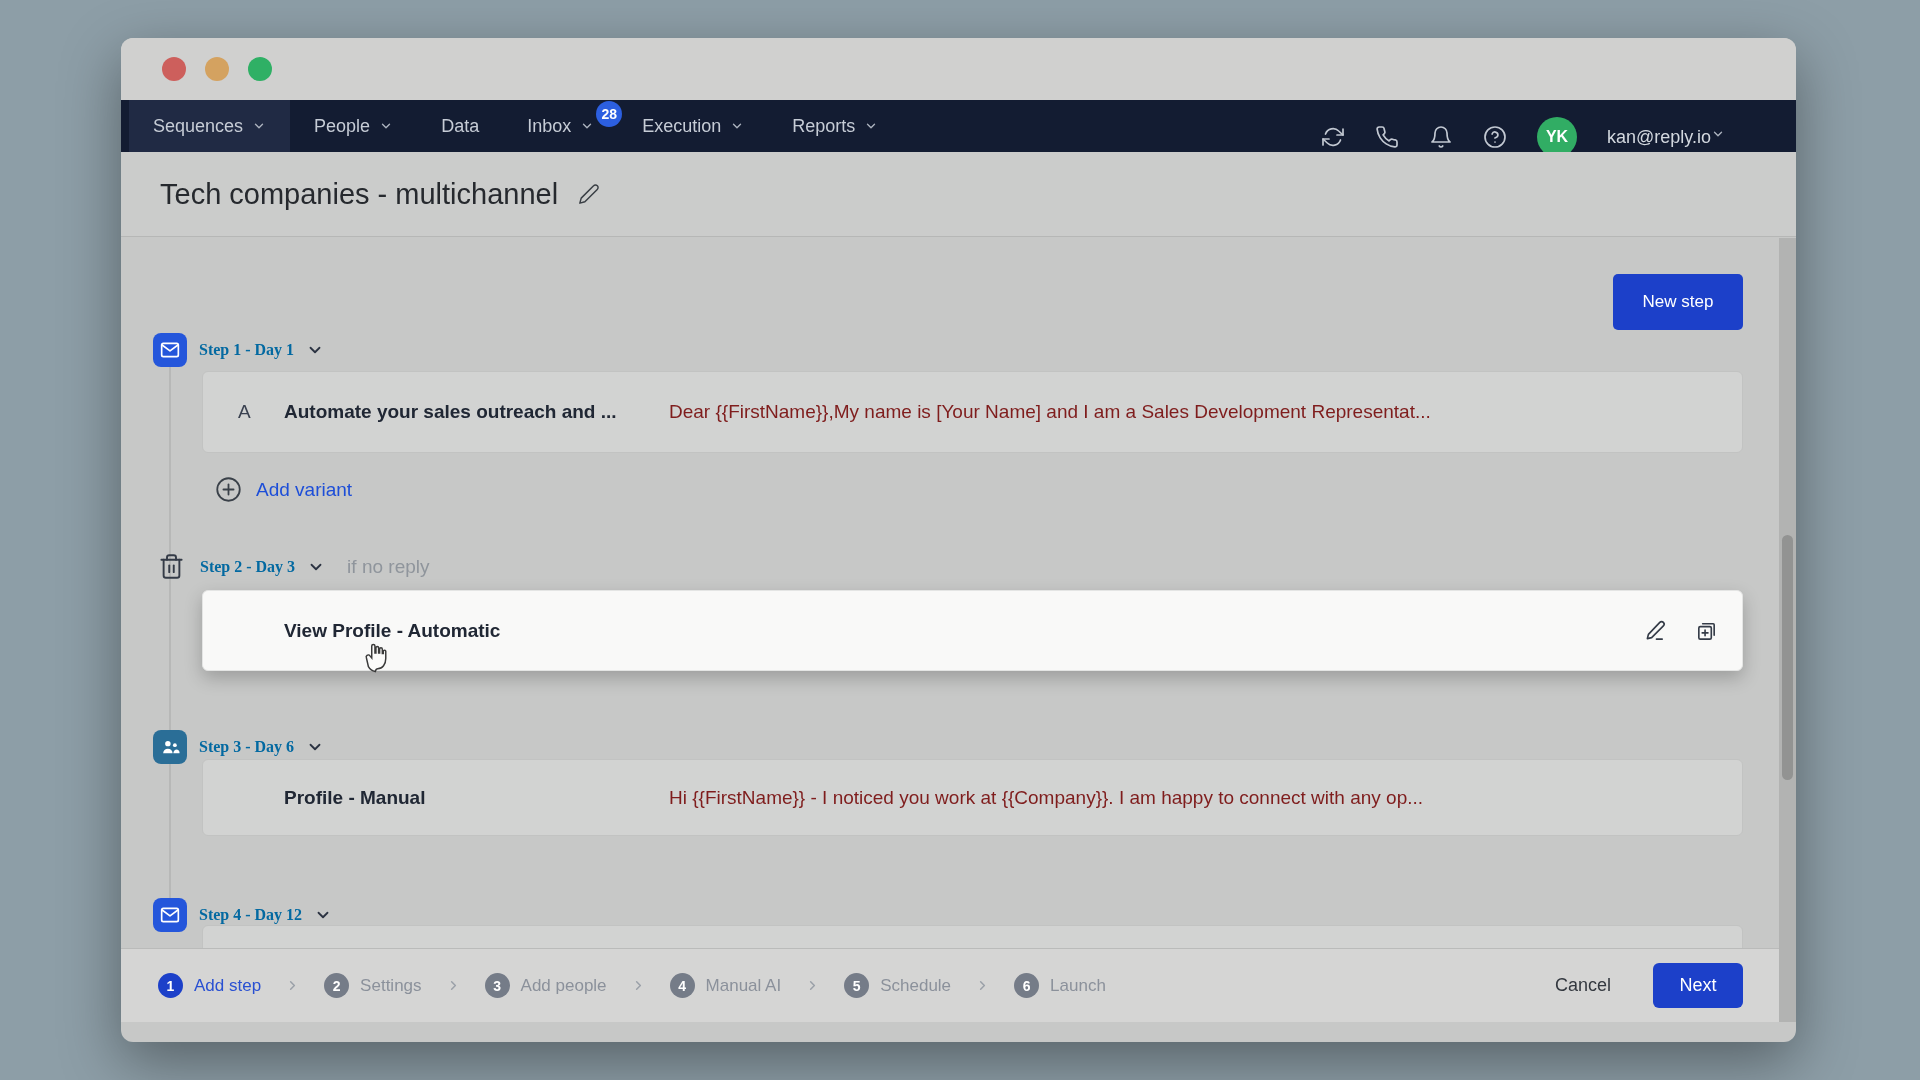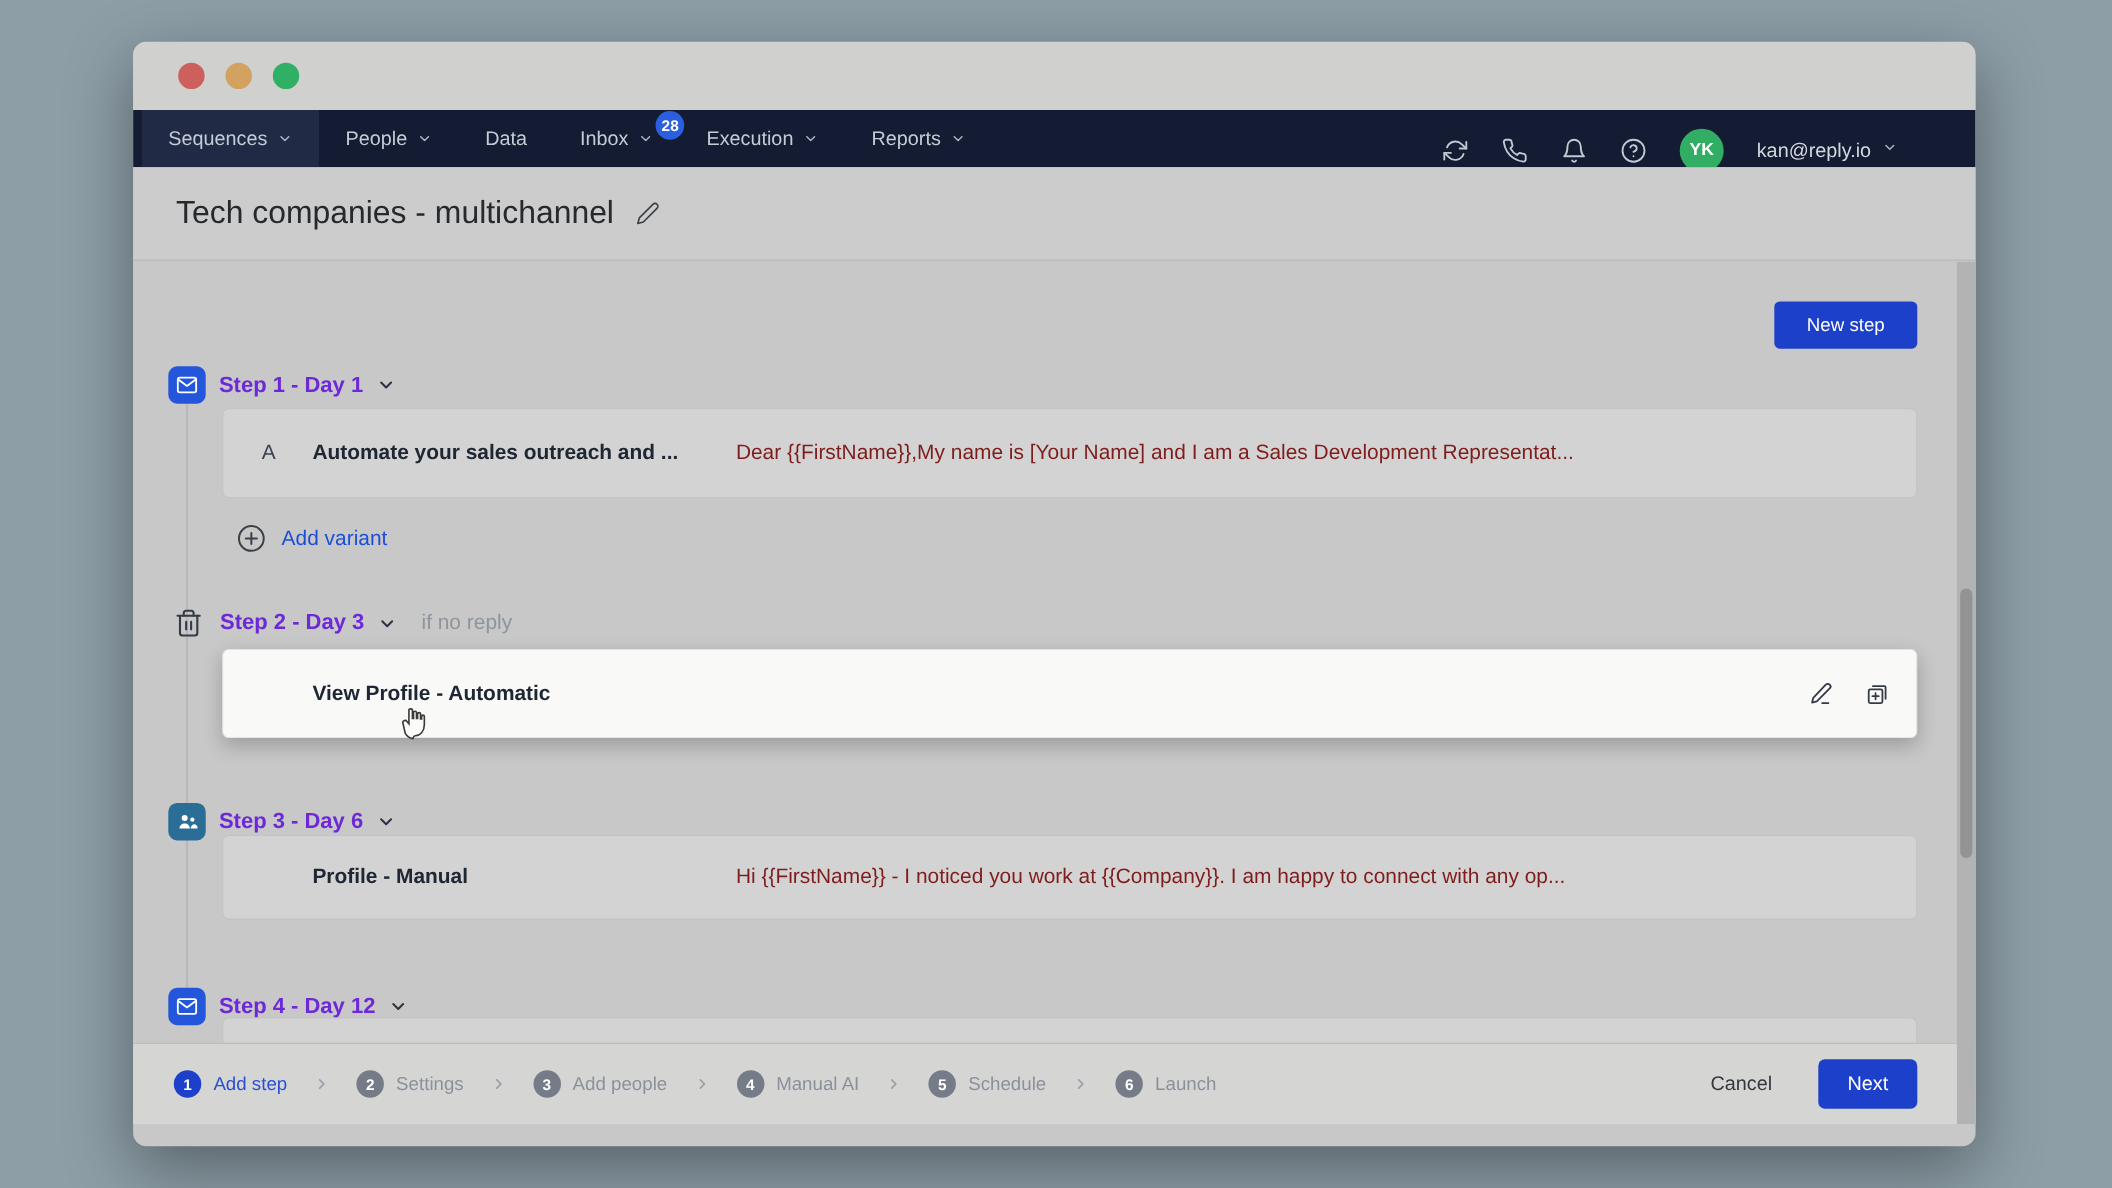--- a/index.html
+++ b/index.html
@@ -26,44 +26,44 @@
   .nav-item.active { background:#202a44; }
   .nav-chev { width:14px; height:14px; stroke:#aab1bd; }
   .badge { position:absolute; top:1px; right:-4px; min-width:26px; height:26px; border-radius:13px;
            background:#2c5fe0; color:#fff; font-size:14px; font-weight:bold;
            display:flex; align-items:center; justify-content:center; padding:0 4px; }
   .nav-right { margin-left:auto; display:flex; align-items:center; gap:30px; padding-right:71px;margin-top:22px; }
   .nav-icon { width:24px; height:24px; stroke:#c2c8d2; fill:none; stroke-width:1.7;
               stroke-linecap:round; stroke-linejoin:round; }
   .avatar { width:40px; height:40px; border-radius:50%; background:#31ad64; color:#fff;
             font-size:16px; font-weight:bold; display:flex; align-items:center; justify-content:center; }
-  .account { display:flex; align-items:flex-start; gap:10px; font-size:18px; color:#d3d8df; }
+  .account { display:flex; align-items:flex-start; font-size:18px; color:#d3d8df; }
 
   
   .title-row { position:absolute; top:114px; left:0; right:0; height:85px; background:#cbcccb;
                border-bottom:1px solid #b6b7b6; display:flex; align-items:center;
                padding-left:39px; gap:20px; }
   .page-title { font-size:29px; color:#26292e; }
   .edit-icon { width:22px; height:22px; stroke:#3a3f45; fill:none; stroke-width:1.6;
                stroke-linecap:round; stroke-linejoin:round; }
 
   
   .content { position:absolute; top:200px; left:0; right:0; bottom:94px; background:#c7c8c7; overflow:hidden; }
   .connector { position:absolute; left:48px; top:128px; width:2px; height:560px; background:#b7b8b7; }
 
   .btn { border:none; border-radius:5px; background:#1c40c9; color:#fff; font-size:17px;
          font-family:inherit; display:flex; align-items:center; justify-content:center; }
-  .new-step-btn { position:absolute; left:1492px; top:36px; width:130px; height:43px; }
+  .new-step-btn { position:absolute; left:1492px; top:36px; width:130px; height:56px; }
 
   .step-header { position:absolute; display:flex; align-items:center; gap:12px; }
   .step-icon { width:34px; height:34px; border-radius:8px; display:flex; align-items:center;
                justify-content:center; flex:none; }
   .step-icon.email  { background:#2456db; }
   .step-icon.people { background:#2a6e97; }
-  .step-title { font-size:20px; font-weight:bold; color:#6d28d9; white-space:nowrap; }
+  .step-title { font-size:16px; font-weight:bold; color:#0369a1; white-space:nowrap;font-family:Liberation Serif, serif; }
   .step-chev { width:18px; height:18px; stroke:#2b3342; }
   .chev-svg { fill:none; stroke-width:2.4; stroke-linecap:round; stroke-linejoin:round; }
   .step-condition { font-size:19px; color:#8f959c; margin-left:10px; }
   .trash-icon { width:27px; height:27px; stroke:#343b47; fill:none; stroke-width:1.7;
                 stroke-linecap:round; stroke-linejoin:round; }
 
   .card { position:absolute; left:81px; width:1541px; background:#d2d3d2;
           border:1px solid #c2c3c2; border-radius:6px; display:flex; align-items:center;
           padding:0 24px 0 35px; }
   .card.hovered { background:#f9f9f8; border-color:#e4e5e4; box-shadow:0 7px 18px rgba(0,0,0,.22); }

